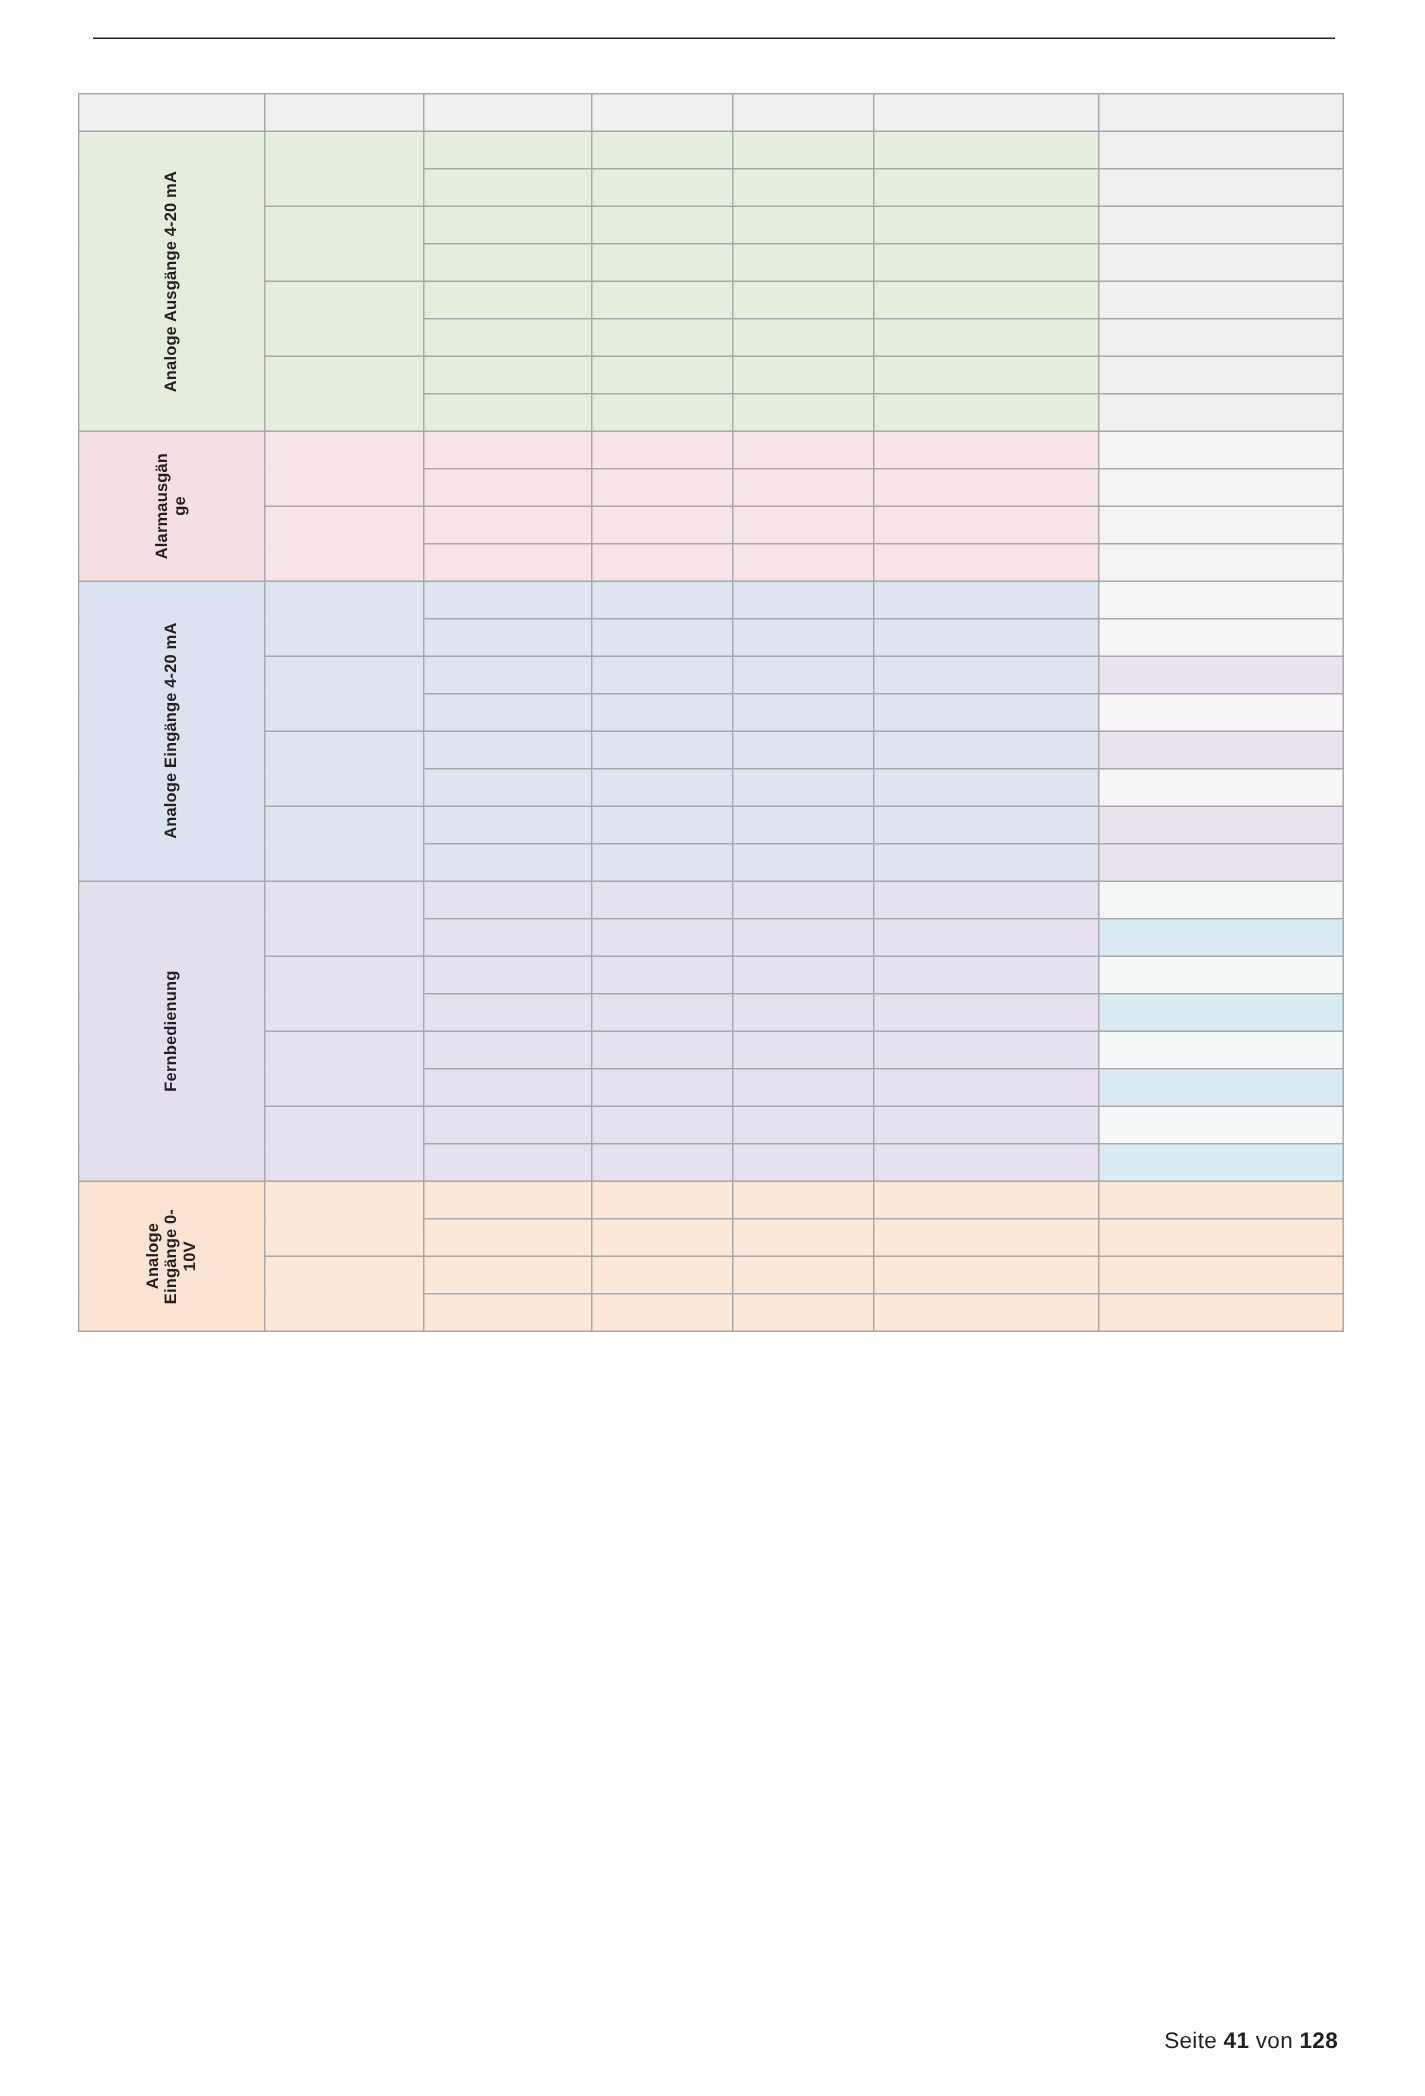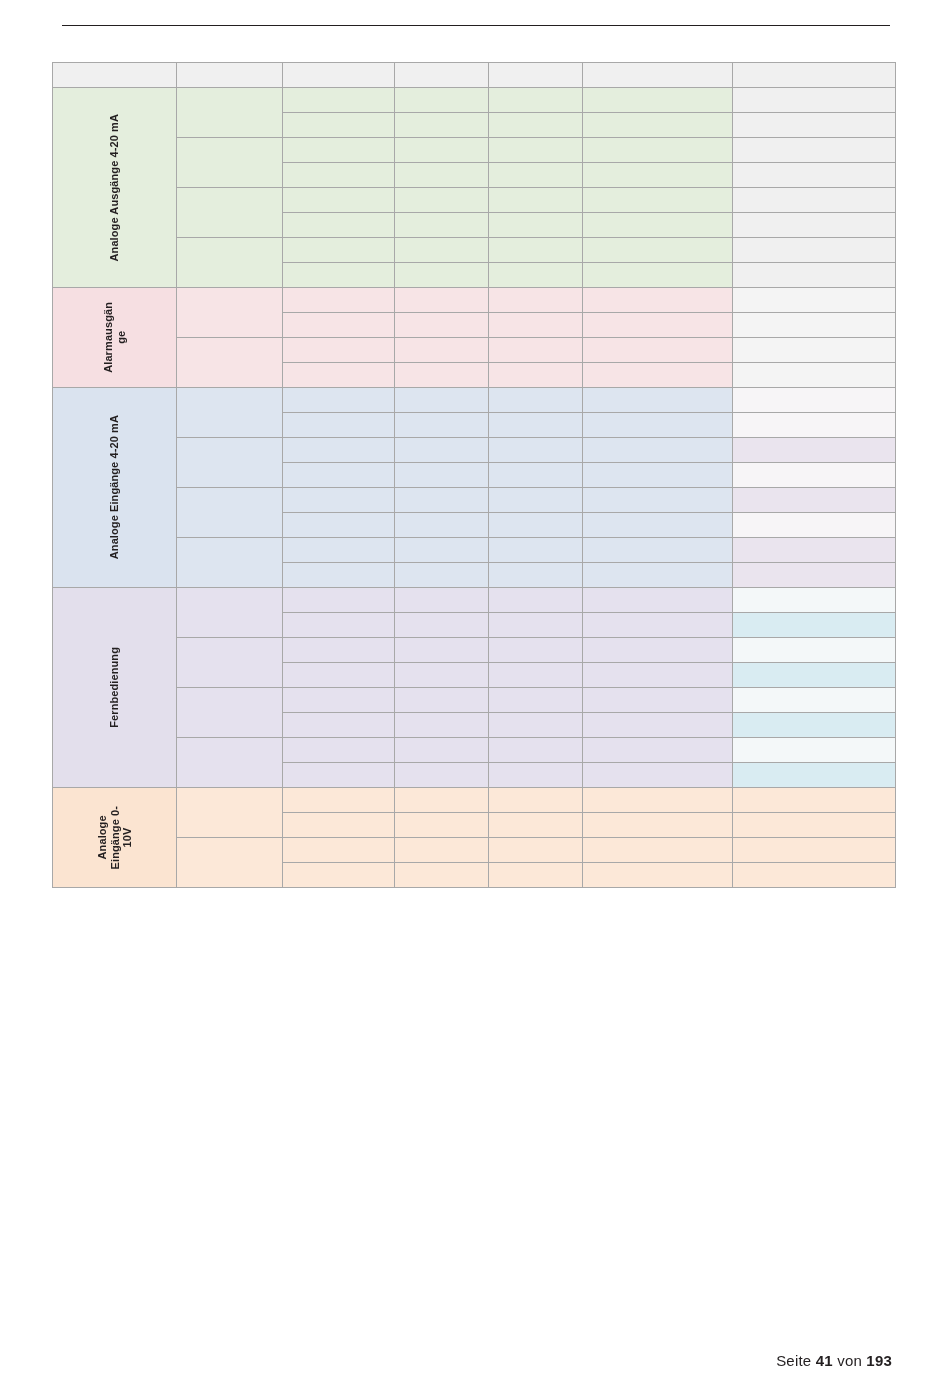--- a/index.html
+++ b/index.html
@@ -413,16 +413,16 @@
         </tr>
 
       </tbody>
     </table>
   </div>
 
   <div class="footer">
     <span>Seite</span>
     <b>41</b>
     <span>von</span>
-    <b>193</b>
+    <b>128</b>
   </div>
 
 </div>
 
 </body></html>

